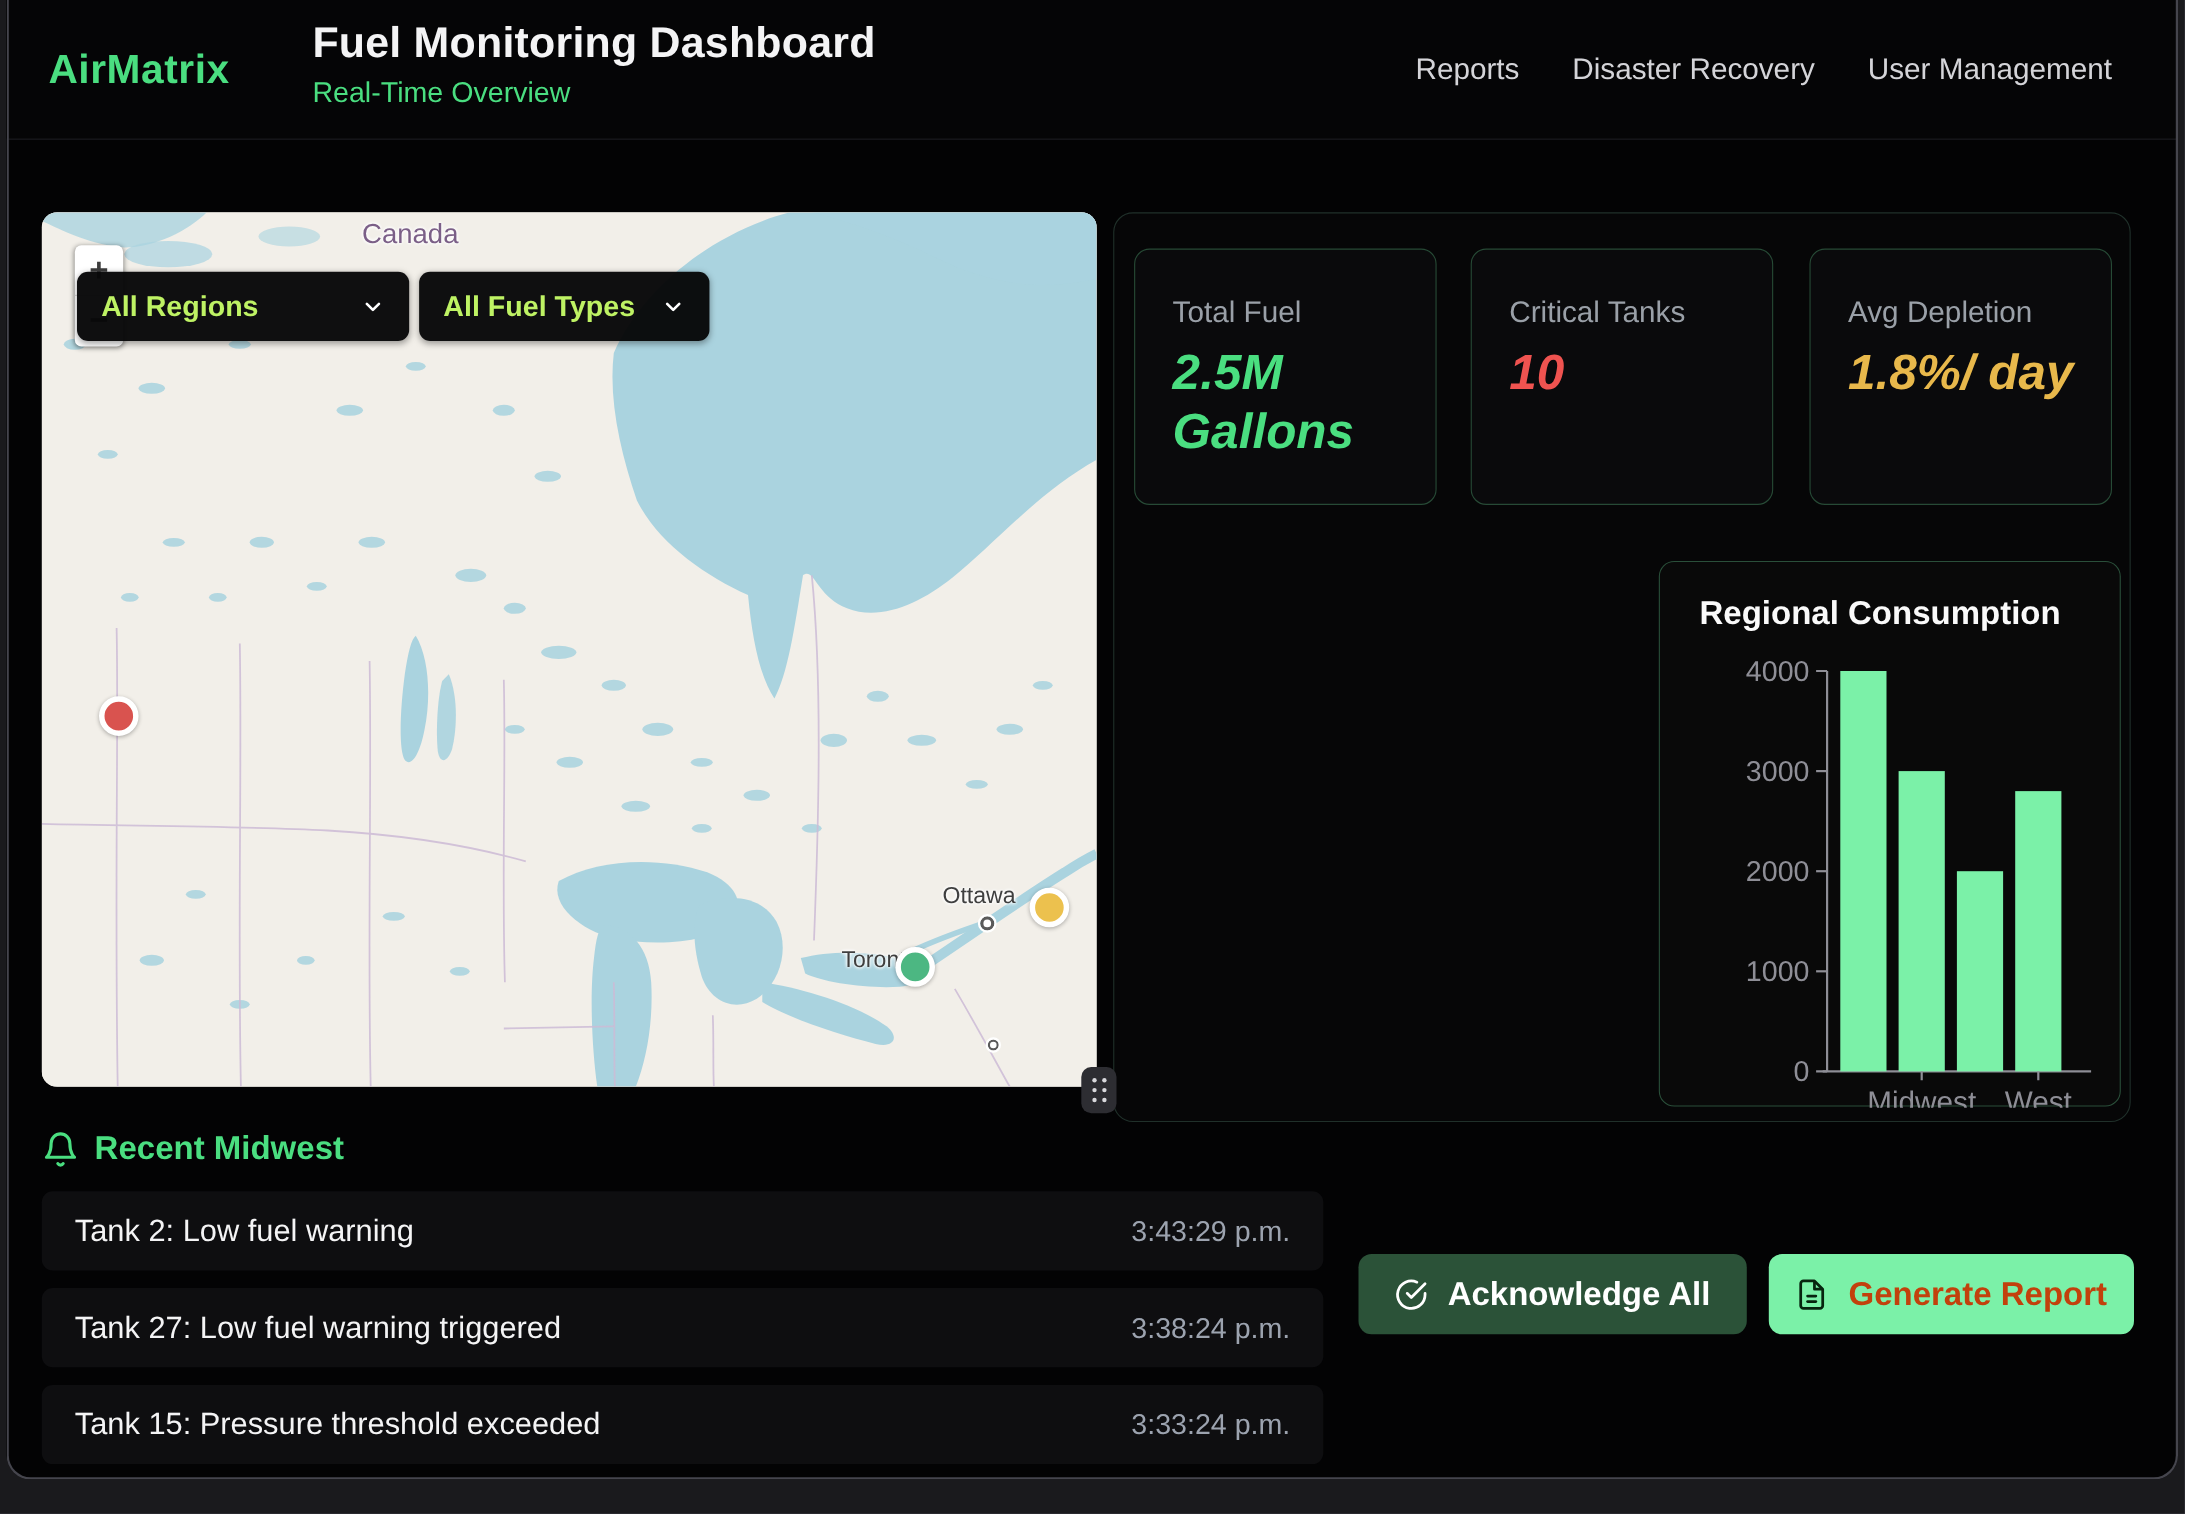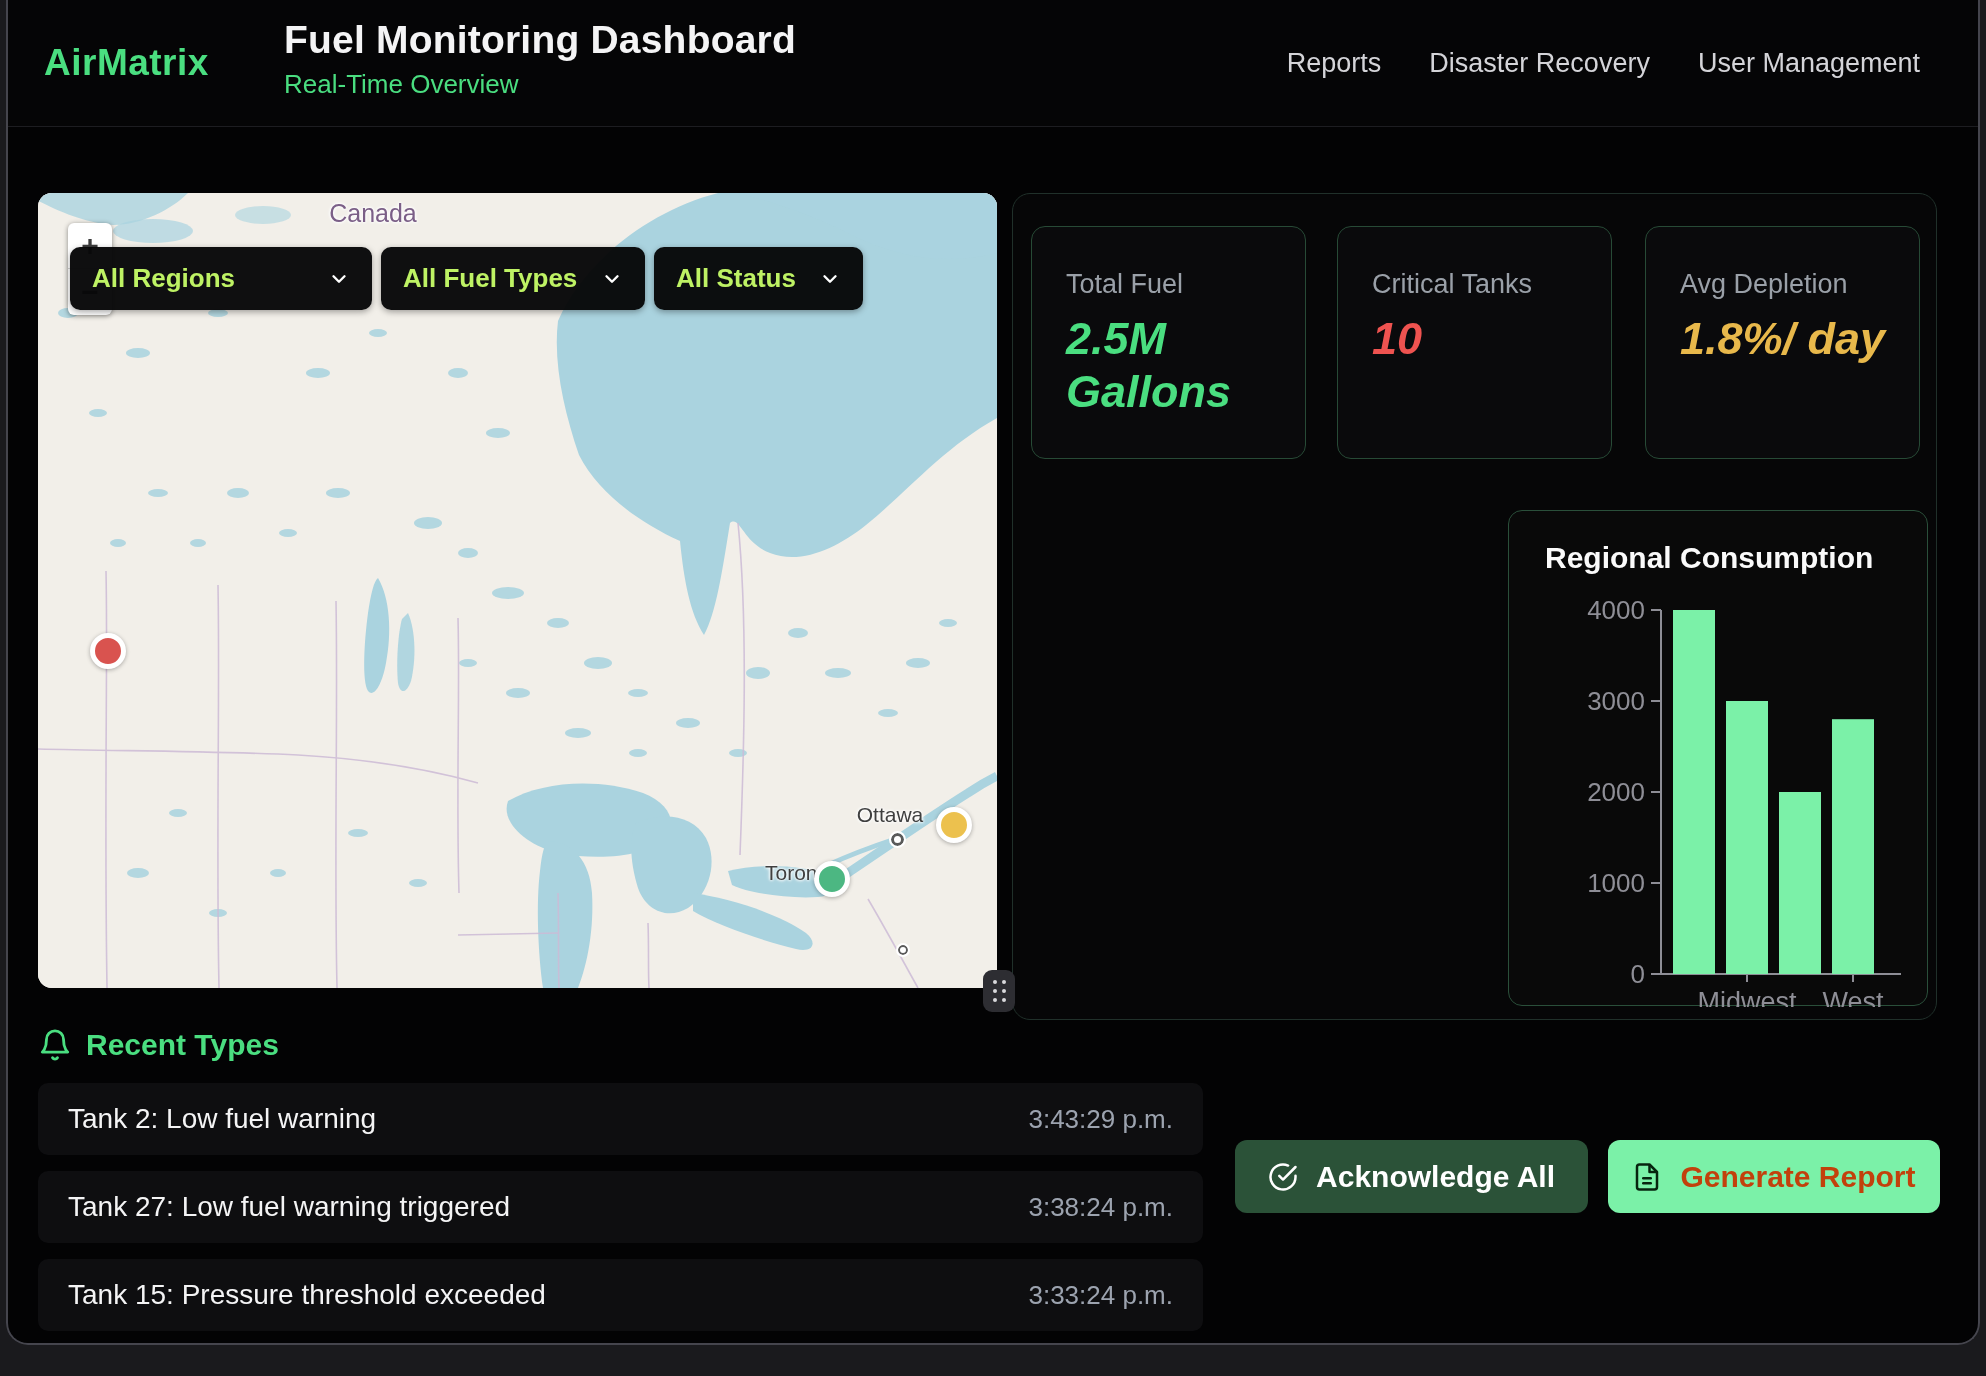--- a/index.html
+++ b/index.html
@@ -181,26 +181,20 @@
         <svg width="22" height="22" viewBox="0 0 24 24">
             <polyline points="6,9 12,15 18,9" fill="none" stroke="#fff" stroke-width="2.6" stroke-linecap="round" stroke-linejoin="round"></polyline>
           </svg>
       </div>
       <div class="filter f-fuel">
         <span>All Fuel Types</span>
         <svg width="22" height="22" viewBox="0 0 24 24">
             <polyline points="6,9 12,15 18,9" fill="none" stroke="#fff" stroke-width="2.6" stroke-linecap="round" stroke-linejoin="round"></polyline>
           </svg>
       </div>
-      <div class="filter f-status">
-        <span>All Status</span>
-        <svg width="22" height="22" viewBox="0 0 24 24">
-            <polyline points="6,9 12,15 18,9" fill="none" stroke="#fff" stroke-width="2.6" stroke-linecap="round" stroke-linejoin="round"></polyline>
-          </svg>
-      </div>
     </div>
   </div>
 
   <div class="drag-handle">
     <i></i>
       <i></i>
       <i></i>
       <i></i>
       <i></i>
       <i></i>
@@ -246,21 +240,21 @@
           <text x="344" y="500" text-anchor="middle" font-size="27" fill="#8e8e96" font-family="Liberation Sans, DejaVu Sans, sans-serif">West</text>
         </svg>
     </div>
   </div>
 
   <div class="alerts-header">
     <svg width="34" height="34" viewBox="0 0 24 24">
       <path d="M18 8A6 6 0 0 0 6 8c0 7-3 9-3 9h18s-3-2-3-9" fill="none" stroke="#4ade80" stroke-width="2" stroke-linecap="round" stroke-linejoin="round"></path>
       <path d="M13.73 21a2 2 0 0 1-3.46 0" fill="none" stroke="#4ade80" stroke-width="2" stroke-linecap="round"></path>
     </svg>
-    <div class="alerts-title">Recent Types</div>
+    <div class="alerts-title">Recent Midwest</div>
   </div>
 
   <div class="alert-row r0">
     <div class="alert-msg">Tank 2: Low fuel warning</div>
     <div class="alert-time">3:43:29 p.m.</div>
   </div>
   <div class="alert-row r1">
     <div class="alert-msg">Tank 27: Low fuel warning triggered</div>
     <div class="alert-time">3:38:24 p.m.</div>
   </div>

